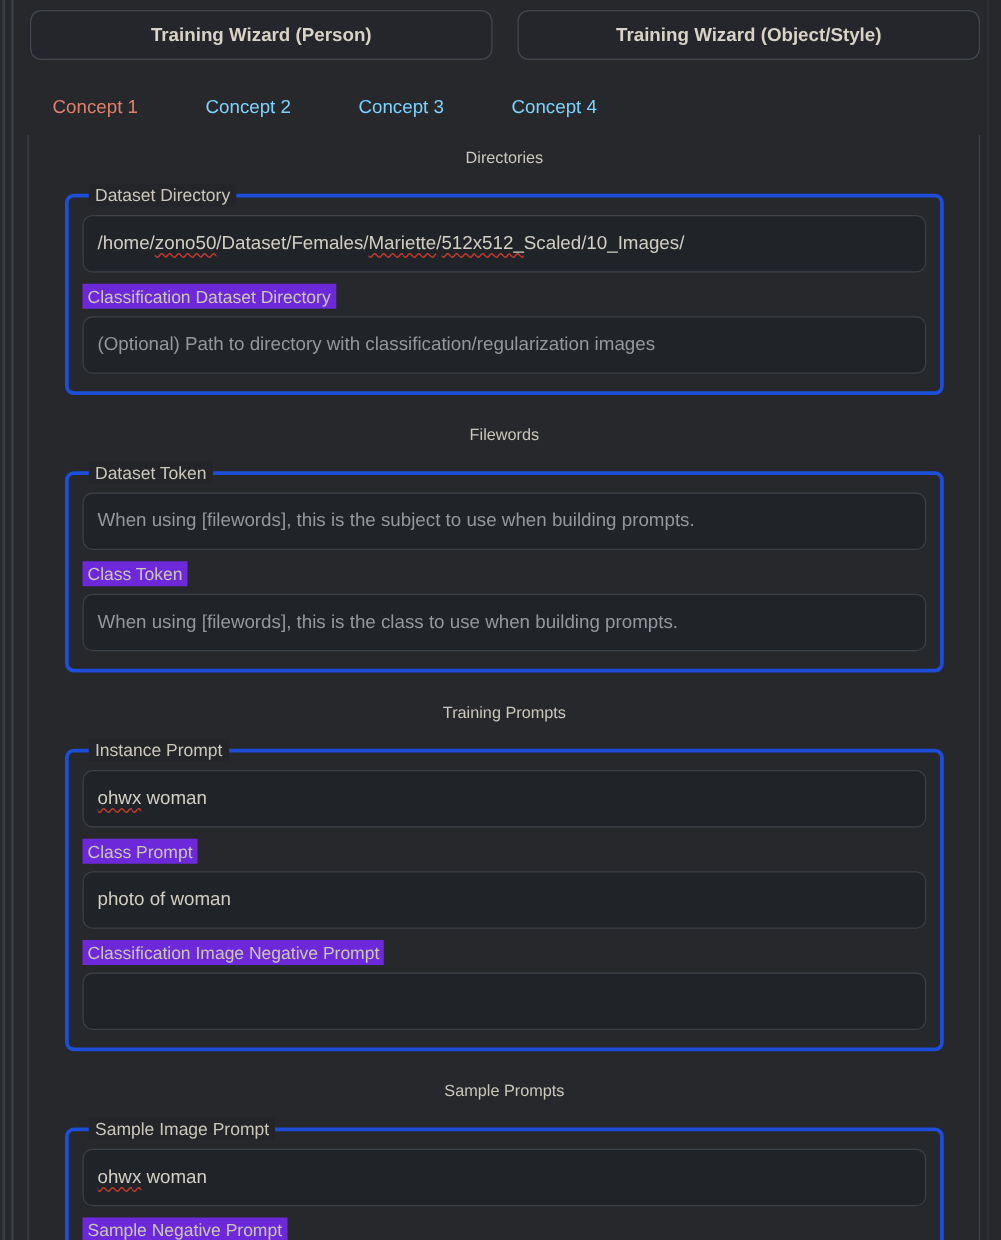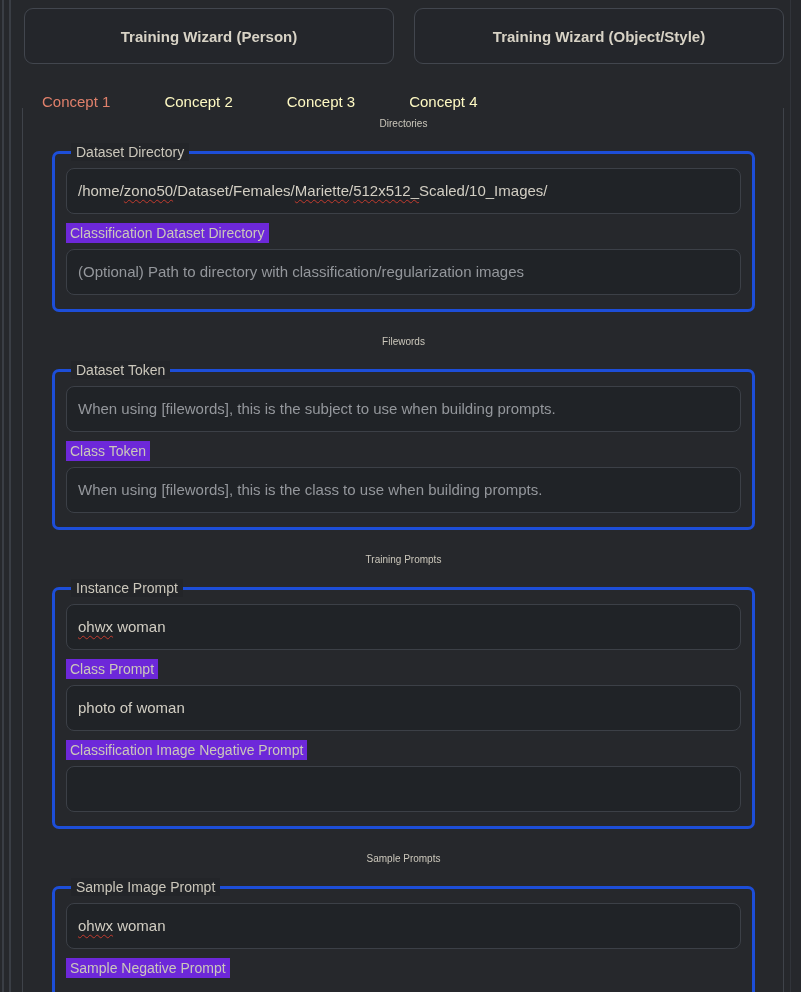--- a/index.html
+++ b/index.html
@@ -13,46 +13,46 @@
     color: #d2cec3;
   }
   .edge-line { position: absolute; top: 0; bottom: 0; background: #3a3e45; }
   .edge-line.l1 { left: 2px; width: 2px; }
   .edge-line.l2 { left: 9px; width: 2px; }
   .edge-line.r1 { left: 790px; width: 1px; background: #31343a; }
 
   .top { position: absolute; left: 24px; right: 17px; top: 8px; }
   .btn-row { display: flex; gap: 20px; }
   .btn {
-    flex: 1; height: 56px;
+    flex: 1; height: 40px;
     background: #24262b;
     border: 1px solid #42464e;
     border-radius: 9px;
     color: #d8d3c6;
     font-family: inherit;
     font-size: 15px; font-weight: bold;
     display: flex; align-items: center; justify-content: center;
     cursor: pointer;
   }
   .tabs { display: flex; gap: 50px; margin: 26px 0 0 16px; }
   .tab {
-    font-size: 15px; color: #fef9c3;
+    font-size: 15px; color: #7dd3fc;
     padding: 3px 2px 9px 2px; cursor: pointer; white-space: nowrap;
   }
   .tab.active { color: #e0806b; }
 
   .panel {
     position: absolute; left: 22px; right: 17px; top: 108px; bottom: -20px;
     border-left: 1px solid #3f434a;
     border-right: 1px solid #3f434a;
     padding: 0 14px 0 15px;
     overflow: hidden;
   }
   .section-title {
-    text-align: center; color: #cbc7bb; font-size: 10px;
+    text-align: center; color: #cbc7bb; font-size: 13px;
     margin: 24px 0 12px 0; font-weight: normal;
   }
   .section-title.first { margin-top: 10px; }
   fieldset.group {
     border: 3px solid #1d4ed8;
     border-radius: 7px;
     margin: 14px; padding: 7px 11px 14px 11px;
   }
   fieldset.group legend {
     color: #cbc7bb; font-size: 14px;

